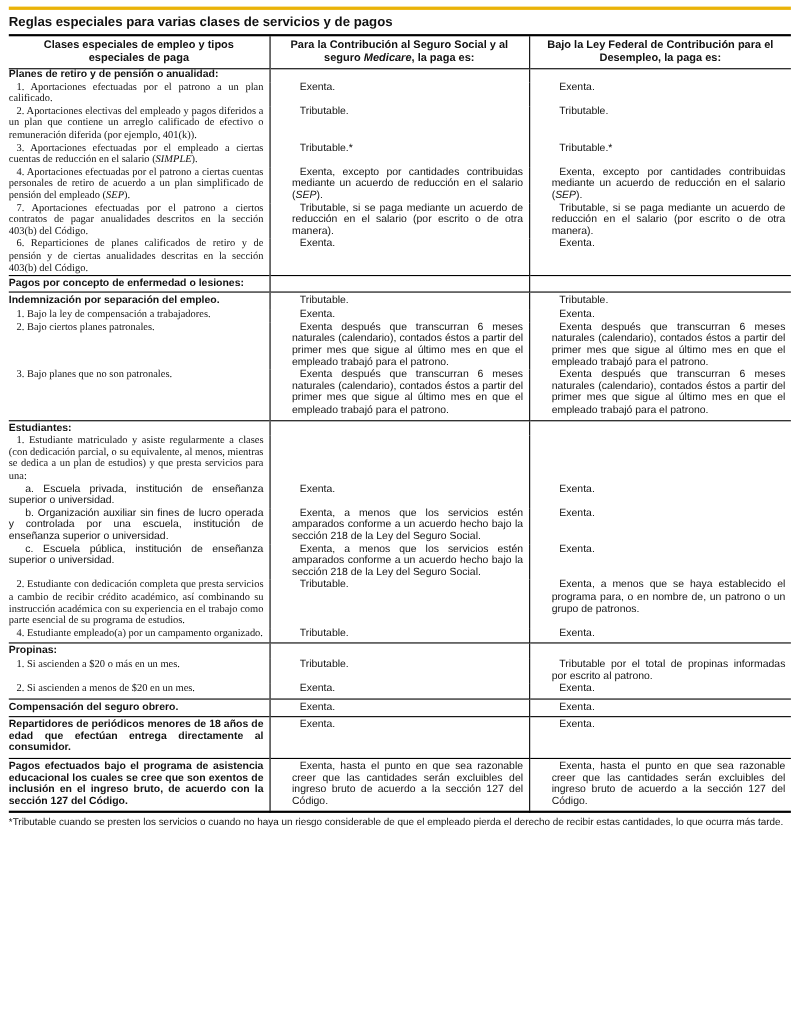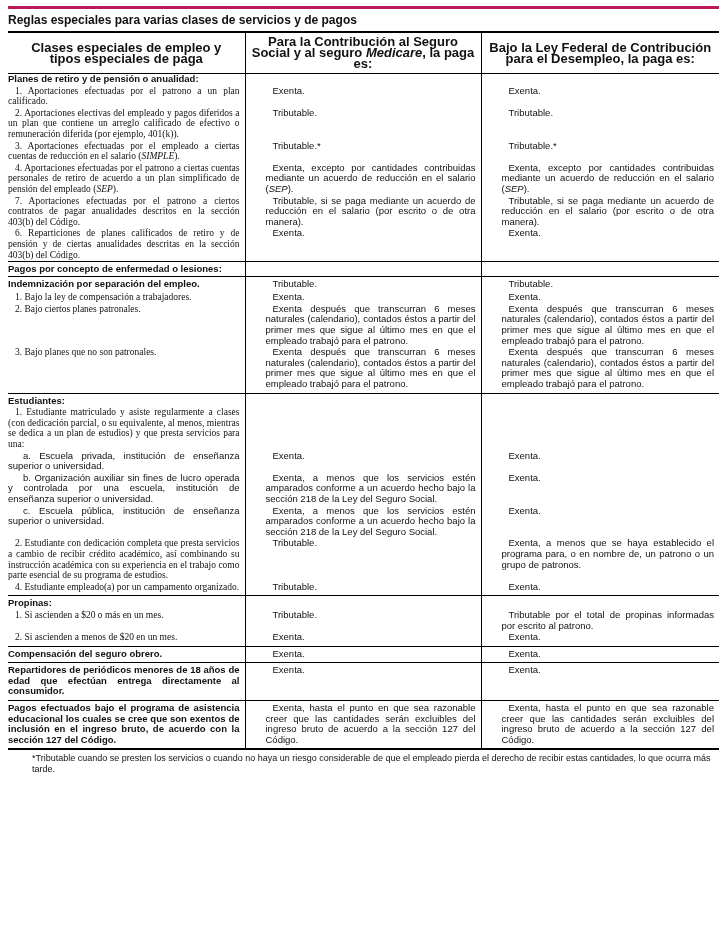--- a/index.html
+++ b/index.html
@@ -8,38 +8,38 @@
     min-height: 937px;
     box-sizing: border-box;
     padding: 6px 8px 4px 8px;
     background: #ffffff;
     color: #111;
     font-family: "Liberation Sans", "DejaVu Sans", sans-serif;
     font-size: 9.5px;
     line-height: 10.6px;
   }
   .title {
-    border-top: 3px solid #be185d;
+    border-top: 3px solid #eab308;
     border-bottom: 2px solid #000;
     font-size: 12px;
     font-weight: bold;
     padding: 4px 0 4px 0;
     line-height: 14px;
   }
   table.rules {
     width: 100%;
     border-collapse: collapse;
     table-layout: fixed;
     border-bottom: 2px solid #000;
   }
   col.w1 { width: 237px; }
   col.w2 { width: 236px; }
   col.w3 { width: 238px; }
   th {
-    font-size: 13px;
+    font-size: 10px;
     font-weight: bold;
     text-align: center;
     vertical-align: middle;
     padding: 3px 6px 4px 6px;
     border-bottom: 1px solid #000;
     line-height: 11px;
   }
   th.vline, td.vline { border-left: 1px solid #000; }
   td {
     vertical-align: top;
@@ -57,21 +57,20 @@
   td.note {
     text-align: left;
     text-indent: 7px;
     padding: 0 0 3px 0;
   }
   .footnote {
     padding-top: 3px;
     font-size: 9px;
     line-height: 10.5px;
     text-align: left;
-    margin-left: 24px;
   }
 </style>
 </head>
 <body>
 
 <div class="page">
   <div class="title">Reglas especiales para varias clases de servicios y de pagos</div>
 
   <table class="rules">
     <colgroup>

